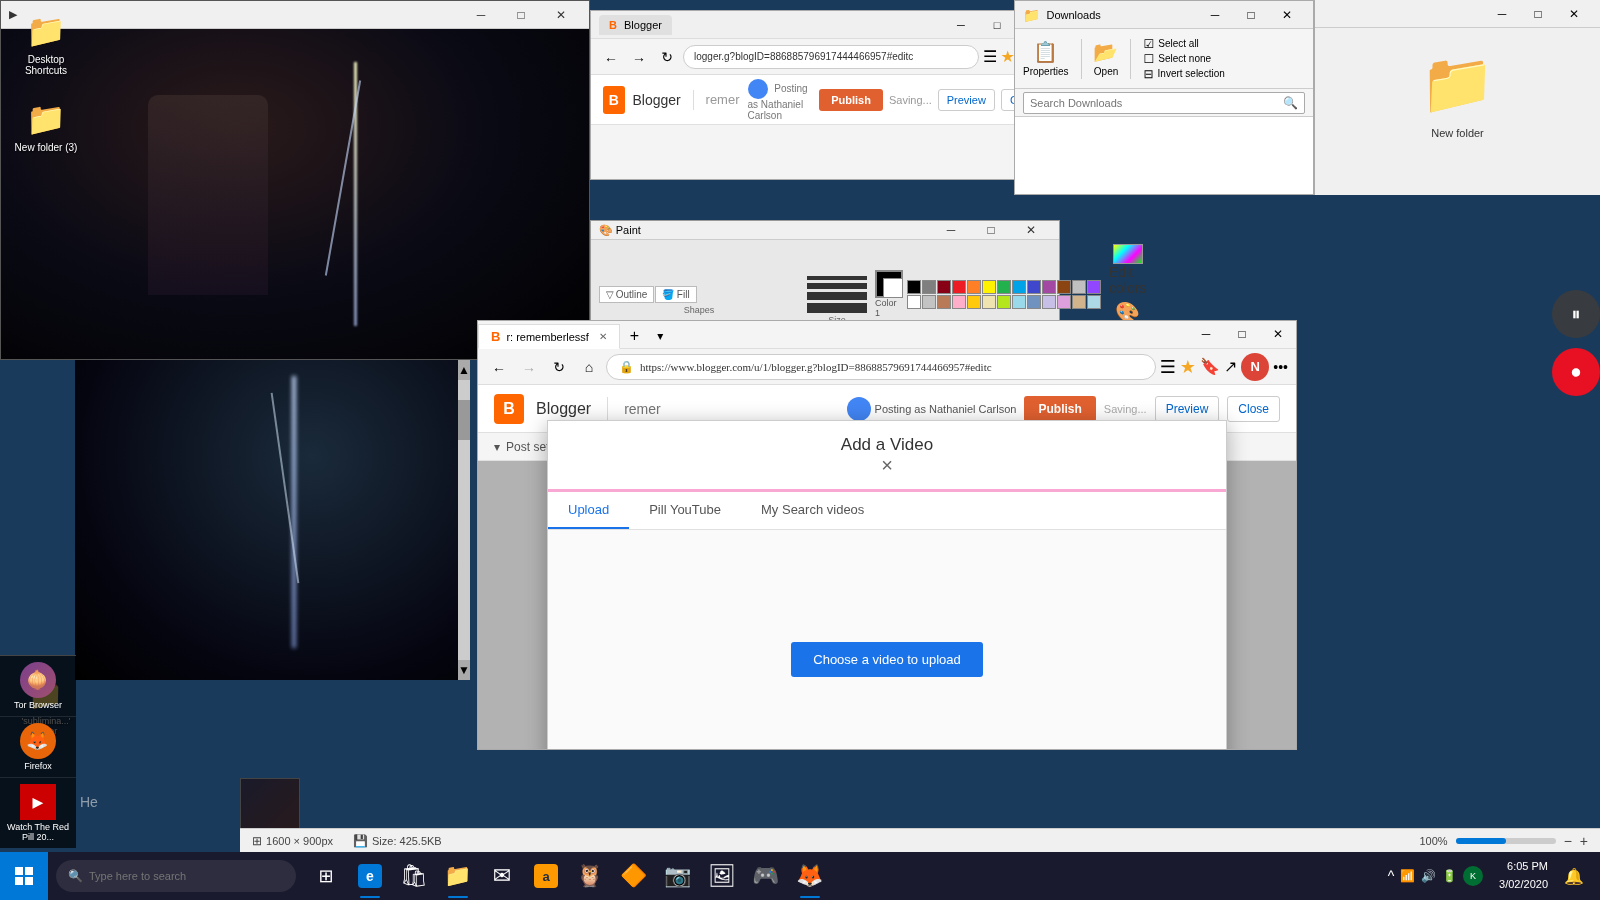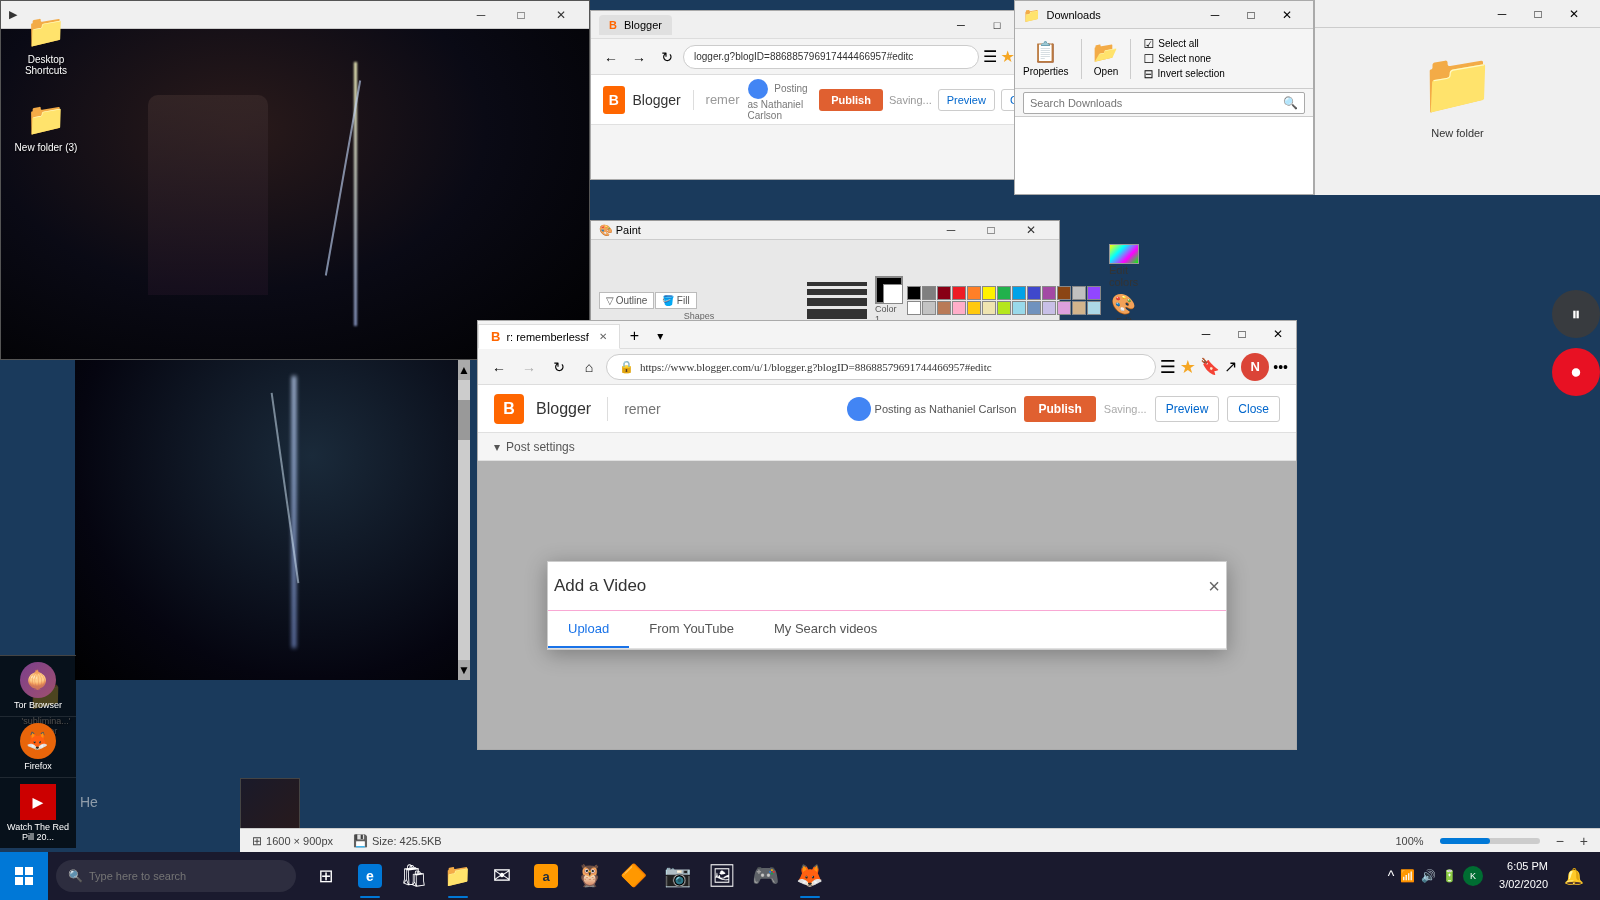--- a/index.html
+++ b/index.html
@@ -139,21 +139,21 @@
                 <div style="width:14px;height:14px;background:#99d9ea;border:1px solid #888;cursor:pointer;"></div>
                 <div style="width:14px;height:14px;background:#7092be;border:1px solid #888;cursor:pointer;"></div>
                 <div style="width:14px;height:14px;background:#c8bfe7;border:1px solid #888;cursor:pointer;"></div>
                 <div style="width:14px;height:14px;background:#dda0dd;border:1px solid #888;cursor:pointer;"></div>
                 <div style="width:14px;height:14px;background:#d2b48c;border:1px solid #888;cursor:pointer;"></div>
                 <div style="width:14px;height:14px;background:#add8e6;border:1px solid #888;cursor:pointer;"></div>
               </div>
             </div>
 
             <div style="display:flex;flex-direction:column;gap:4px;margin-left:4px;">
-              <div style="display:flex;flex-direction:column;align-items:center;cursor:pointer;font-size:11px;color:#333;">
+              <div style="display:flex;flex-direction:column;align-items:center;cursor:pointer;font-size:14px;color:#333;">
                 <div style="width:30px;height:20px;background:linear-gradient(135deg,#ff0,#0ff,#f0f,#0f0);border:1px solid #999;"></div>
                 <span>Edit colors</span>
               </div>
               <div style="display:flex;flex-direction:column;align-items:center;cursor:pointer;font-size:9px;color:#333;text-align:center;">
                 <div style="font-size:20px;">🎨</div>
                 <span>Edit with Paint 3D</span>
               </div>
             </div>
           </div>
           <div style="font-size:9px;color:#666;text-align:center;">Colors</div>
@@ -337,31 +337,34 @@
       <div style="height:28px;background:#f5f5f5;display:flex;align-items:center;padding:0 16px;border-bottom:1px solid #e0e0e0;font-size:12px;color:#555;cursor:pointer;">
         <span>▾</span>
         <span style="margin-left:6px;">Post settings</span>
       </div>
 
       <div style="flex:1;position:relative;background:white;">
 
         <div style="position:absolute;top:0;left:0;right:0;bottom:0;background:rgba(0,0,0,0.3);display:flex;align-items:center;justify-content:center;z-index:50;">
           <div style="background:white;border:1px solid #ccc;width:680px;box-shadow:0 4px 20px rgba(0,0,0,0.3);display:flex;flex-direction:column;">
 
-            <div style="display:flex;align-items:center;justify-content:space-between;padding:14px 6px;border-bottom:1px solid #f9a8d4;">
+            <div style="display:flex;align-items:center;justify-content:space-between;padding:14px 6px;border-bottom:3px solid #f9a8d4;flex-direction:column;">
               <span style="font-size:17px;font-weight:normal;color:#333;">Add a Video</span>
               <button style="cursor:pointer;font-size:20px;color:#666;background:none;border:none;line-height:1;">×</button>
             </div>
 
             <div style="display:flex;border-bottom:1px solid #e0e0e0;">
               <div style="padding:10px 20px;cursor:pointer;font-size:13px;color:#1a73e8;border-bottom:2px solid #1a73e8;">Upload</div>
-              <div style="padding:10px 20px;cursor:pointer;font-size:13px;color:#555;border-bottom:2px solid transparent;">From YouTube</div>
+              <div style="padding:10px 20px;cursor:pointer;font-size:13px;color:#555;border-bottom:2px solid transparent;">Pill YouTube</div>
               <div style="padding:10px 20px;cursor:pointer;font-size:13px;color:#555;border-bottom:2px solid transparent;">My Search videos</div>
             </div>
 
+            <div style="height:260px;display:flex;flex-direction:column;align-items:center;justify-content:center;background:#fafafa;">
+              <button style="background:#1a73e8;color:white;border:none;padding:10px 22px;border-radius:3px;cursor:pointer;font-size:13px;">Choose a video to upload</button>
+            </div>
           </div>
         </div>
       </div>
     </div>
   </div>
 
   <div style="position:absolute;top:360px;left:75px;width:395px;height:320px;background:#0a0a1a;overflow:hidden;">
     <div style="width:100%;height:100%;background:radial-gradient(ellipse at 60% 30%,#1a2a3a 0%,#050510 70%,#000 100%);">
       <div style="position:absolute;top:5%;left:55%;width:4px;height:85%;background:linear-gradient(to bottom,rgba(200,220,255,0.95),rgba(150,180,255,0.7));filter:blur(2px);"></div>
       <div style="position:absolute;top:10%;left:53%;width:2px;height:60%;background:rgba(220,240,255,0.5);transform:rotate(-8deg);"></div>
@@ -512,21 +515,21 @@
 
   <div style="position:absolute;bottom:48px;left:240px;right:0;height:24px;background:#f0f0f0;border-top:1px solid #ccc;display:flex;align-items:center;padding:0 12px;gap:20px;font-size:11px;color:#444;z-index:200;">
     <div style="display:flex;align-items:center;gap:4px;">
       <span style="font-size:12px;">⊞</span>
       <span>1600 × 900px</span>
     </div>
     <div style="display:flex;align-items:center;gap:4px;">
       <span style="font-size:12px;">💾</span>
       <span>Size: 425.5KB</span>
     </div>
-    <div style="margin-left:auto;display:flex;align-items:center;gap:16px;">
+    <div style="margin-left:auto;display:flex;align-items:center;gap:8px;">
       <span>100%</span>
       <div style="width:100px;height:6px;background:#ccc;border-radius:3px;cursor:pointer;">
         <div style="width:50%;height:100%;background:#0078d7;border-radius:3px;"></div>
       </div>
       <span style="font-size:14px;cursor:pointer;">−</span>
       <span style="font-size:14px;cursor:pointer;">+</span>
     </div>
   </div>
 
 </div>

